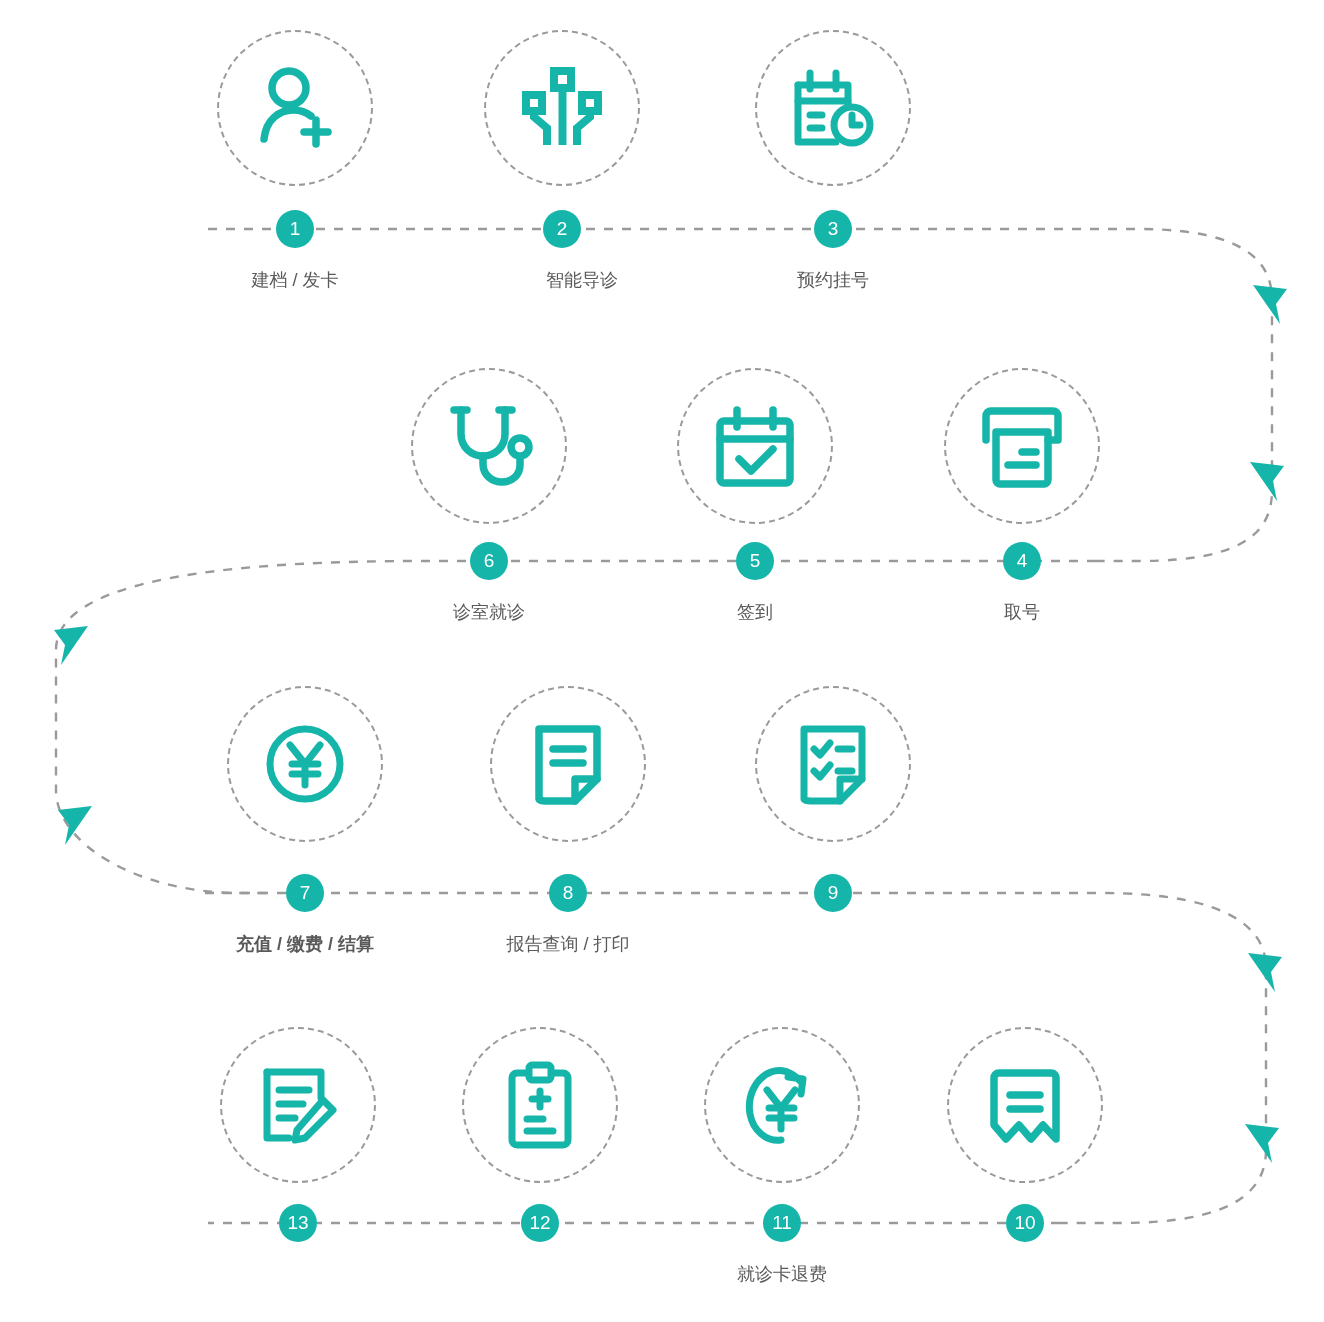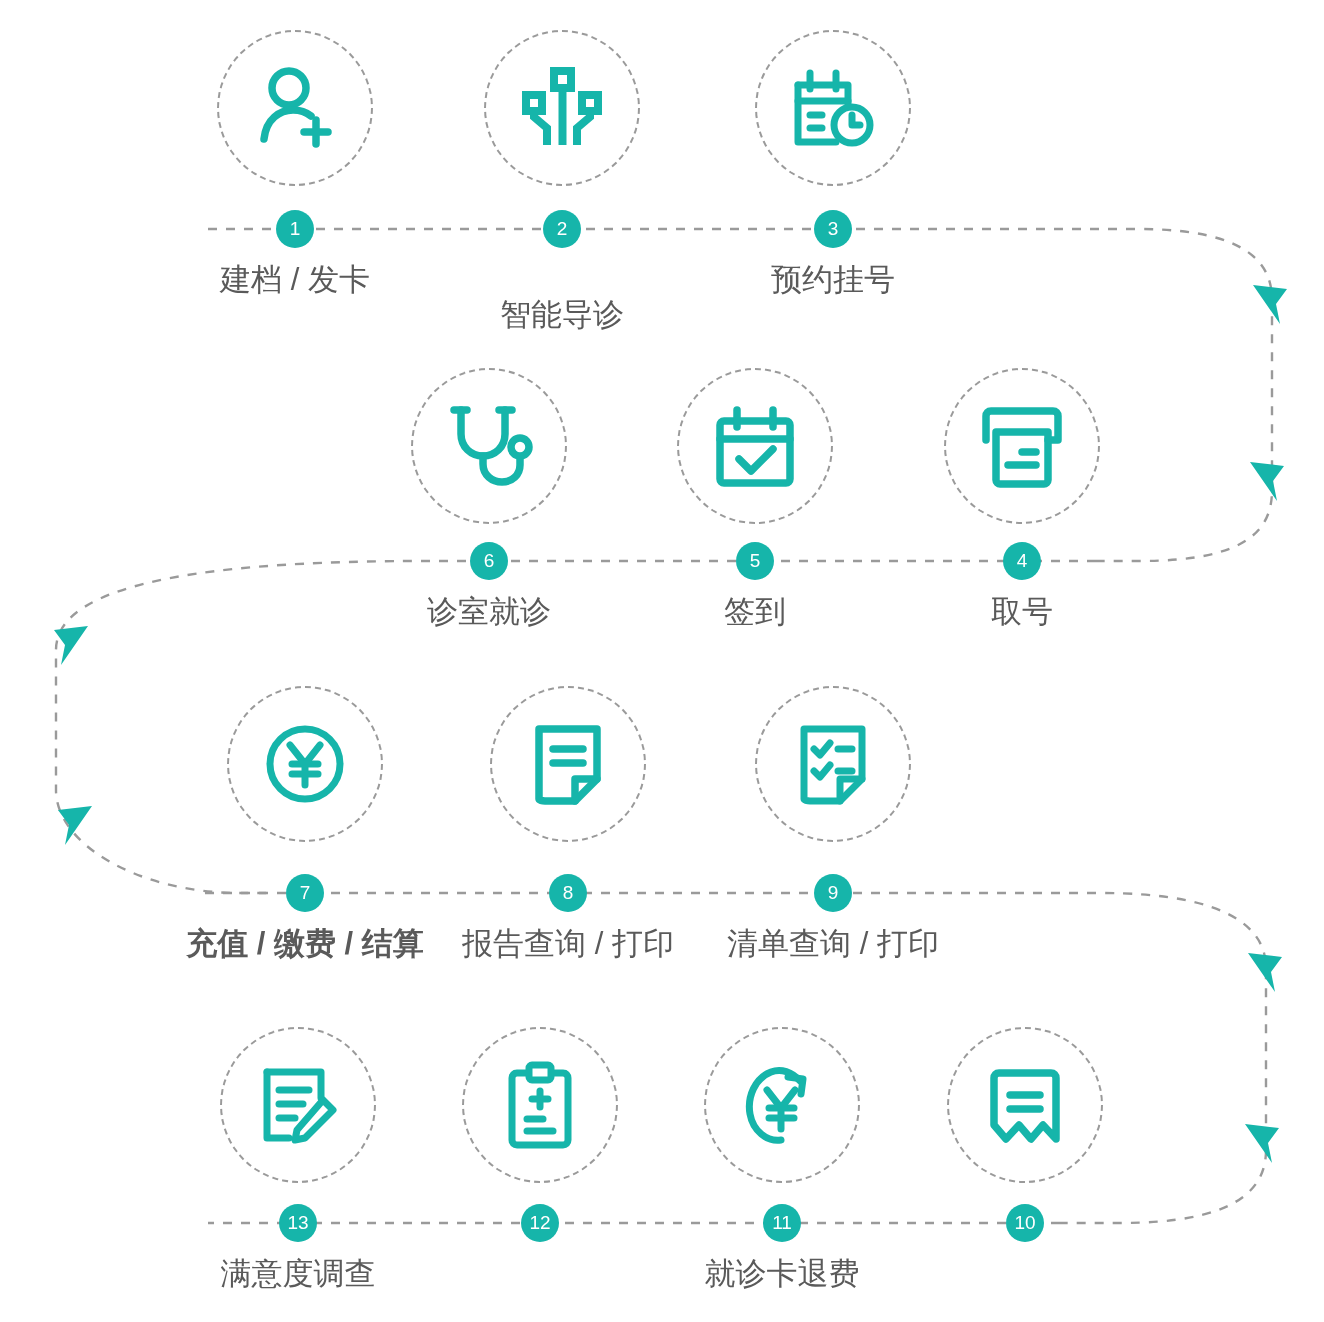--- a/index.html
+++ b/index.html
@@ -52,21 +52,21 @@
     line-height: 38px;
     text-align: center;
     letter-spacing: 0px;
   }
   .node-label {
     position: absolute;
     width: 320px;
     margin-left: -160px;
     text-align: center;
     color: #5a5a5a;
-    font-size: 31px;
+    font-size: 18px;
     line-height: 30px;
     white-space: nowrap;
   }
 </style>
 </head>
 <body>
 
 <div id="stage">
 
   <svg id="flow-svg" viewBox="0 0 1324 1322">
@@ -124,21 +124,21 @@
           <rect x="7" y="30" width="16" height="16"></rect>
           <rect x="63" y="30" width="16" height="16"></rect>
           <path d="M43.5 23 L43.5 80"></path>
           <path d="M15 46 L15 52 L28 63 L28 80"></path>
           <path d="M71 46 L71 52 L58 63 L58 80"></path>
         </svg>
       </span>
     </div>
   </div>
   <div class="badge" style="left:562px; top:229px;">2</div>
-  <div class="node-label" style="left:562px; top:265px;margin-top:35px;">智能导诊</div>
+  <div class="node-label" style="left:582px; top:265px;">智能导诊</div>
 
   <div class="node" style="left:833px; top:30px;">
     <div class="icon-ring">
       <span>
         <svg width="90" height="90" viewBox="0 0 90 90" fill="none" stroke="#16b5aa" stroke-width="7" stroke-linecap="round" stroke-linejoin="round">
           <path d="M10 22 L10 79 L48 79"></path>
           <path d="M10 22 L60 22 L60 42"></path>
           <path d="M10 38 L60 38"></path>
           <path d="M22 10 L22 26"></path>
           <path d="M48 10 L48 26"></path>
@@ -239,38 +239,36 @@
           <path d="M70 58 L48 58 L48 80"></path>
           <path d="M22 28 L28 34 L38 22"></path>
           <path d="M22 50 L28 56 L38 44"></path>
           <path d="M46 28 L60 28"></path>
           <path d="M46 50 L60 50"></path>
         </svg>
       </span>
     </div>
   </div>
   <div class="badge" style="left:833px; top:893px;">9</div>
-  <div class="node-label" style="left:833px; top:929px;">清单查询 / 打印</div>
 
   <div class="node" style="left:298px; top:1027px;">
     <div class="icon-ring">
       <span>
         <svg width="86" height="86" viewBox="0 0 86 86" fill="none" stroke="#16b5aa" stroke-width="7" stroke-linecap="round" stroke-linejoin="round">
           <path d="M12 10 L66 10 L66 36"></path>
           <path d="M12 10 L12 76 L34 76"></path>
           <path d="M24 28 L54 28"></path>
           <path d="M24 42 L48 42"></path>
           <path d="M24 56 L40 56"></path>
           <path d="M68 38 L78 48 L50 76 L40 78 L42 68 Z"></path>
         </svg>
       </span>
     </div>
   </div>
   <div class="badge" style="left:298px; top:1223px;">13</div>
-  <div class="node-label" style="left:298px; top:1259px;">满意度调查</div>
 
   <div class="node" style="left:540px; top:1027px;">
     <div class="icon-ring">
       <span>
         <svg width="78" height="88" viewBox="0 0 78 88" fill="none" stroke="#16b5aa" stroke-width="7" stroke-linecap="round" stroke-linejoin="round">
           <path d="M26 12 L16 12 C13 12 11 14 11 17 L11 79 C11 82 13 84 16 84 L62 84 C65 84 67 82 67 79 L67 17 C67 14 65 12 62 12 L52 12"></path>
           <rect x="28" y="4" width="22" height="15" rx="3"></rect>
           <path d="M39 30 L39 46"></path>
           <path d="M31 38 L47 38"></path>
           <path d="M26 58 L42 58"></path>

